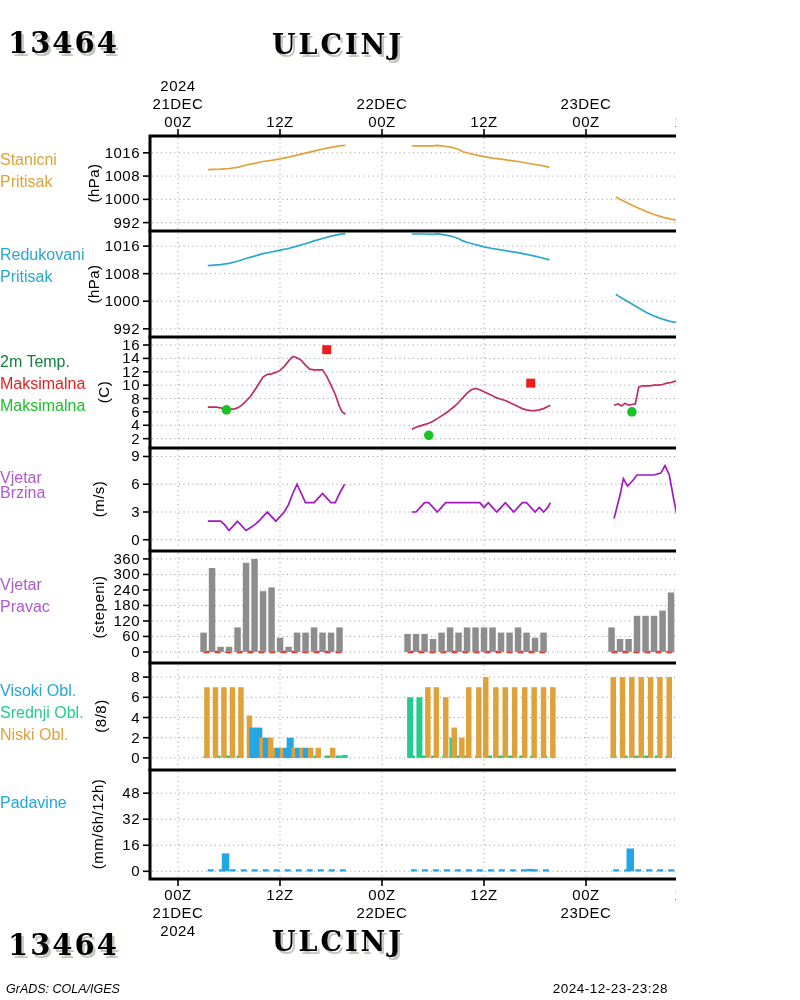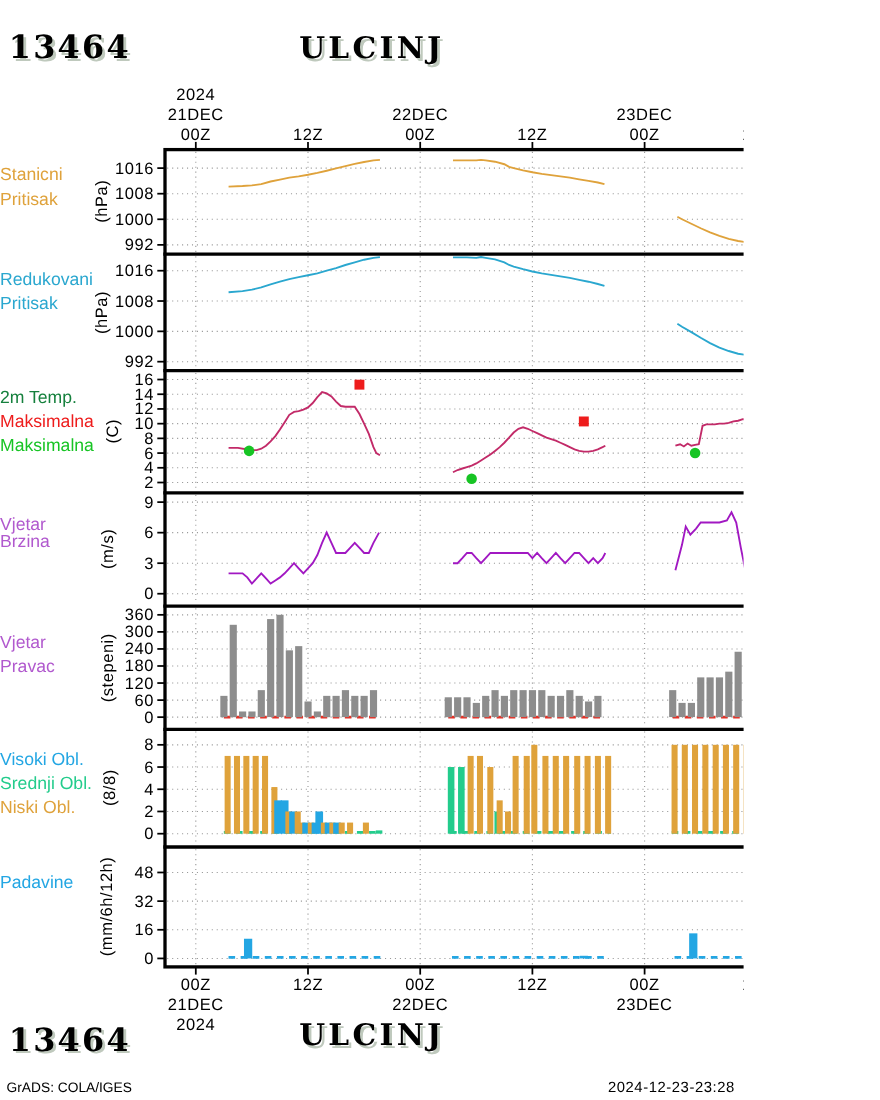--- a/index.html
+++ b/index.html
@@ -5,21 +5,21 @@
   html,body{margin:0;padding:0;background:#fff;}
   .page{position:relative;width:676px;height:1000px;background:#fff;overflow:hidden;
         font-family:"Liberation Sans",sans-serif;color:#000;}
   .big{font-family:"DejaVu Serif",serif;font-weight:700;text-shadow:2.5px 2.5px 0 #bfc9bd;}
   .abs{position:absolute;}
   .station-top{left:8px;top:26px;font-size:29px;letter-spacing:2px;}
   .title-top{left:0;right:0;top:29px;text-align:center;font-size:27px;letter-spacing:3px;}
   .subtitle{right:6px;top:10px;font-size:17px;letter-spacing:1px;text-shadow:1.5px 1.5px 0 #d7ddd4;}
   .station-bot{left:8px;top:928px;font-size:29px;letter-spacing:2px;}
   .title-bot{left:0;right:0;top:926px;text-align:center;font-size:27px;letter-spacing:3px;}
-  .footer-l{left:6px;top:982px;font-size:12.5px;}
+  .footer-l{left:6px;top:982px;font-size:12.5px;font-style:italic;}
   .footer-r{right:8px;top:981px;font-size:13.5px;letter-spacing:0.5px;}
   .plabel{position:absolute;width:112px;text-align:left;font-size:16px;line-height:20px;white-space:nowrap;}
   .plabel.r{width:108px;text-align:left;}
   .unit{position:absolute;transform:translate(-50%,-50%) rotate(-90deg);font-size:15px;
         white-space:nowrap;color:#000;letter-spacing:0.5px;}
   svg .grid{stroke:#999;stroke-width:1;stroke-dasharray:1 3.5;fill:none;}
   svg .ticktext{font-family:"Liberation Sans",sans-serif;font-size:15px;fill:#000;letter-spacing:0.5px;}
 </style>
 </head>
 <body>

